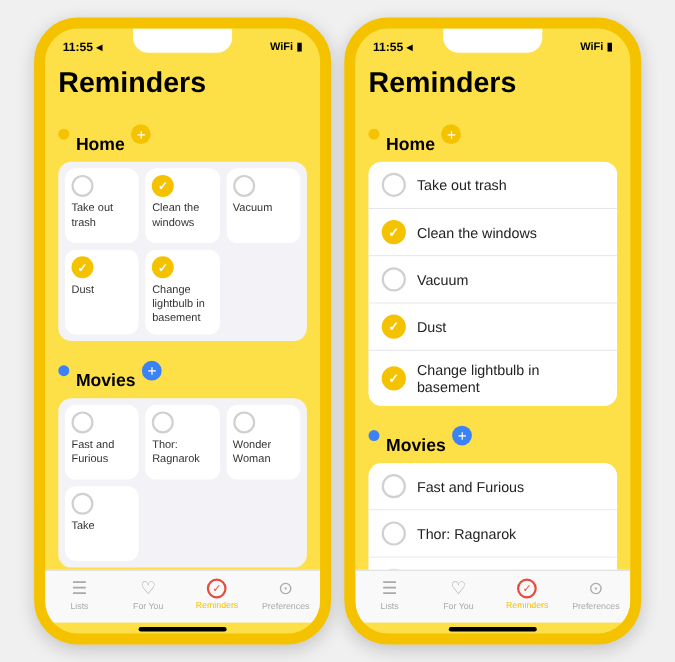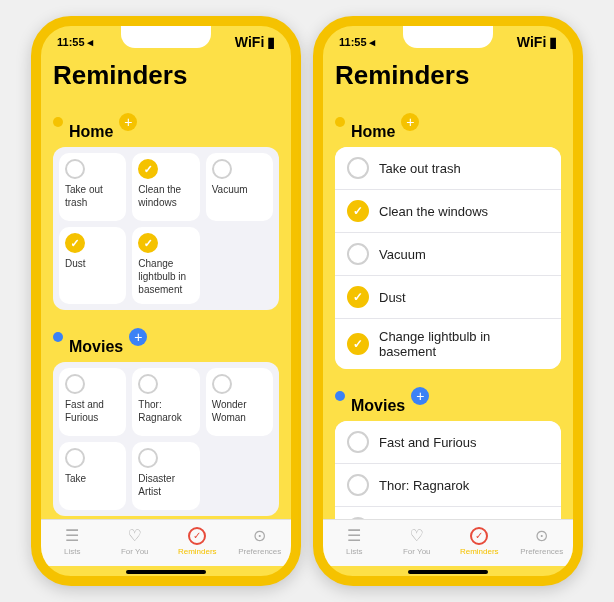--- a/index.html
+++ b/index.html
@@ -53,21 +53,21 @@
       padding: 6px 16px 2px 16px;
       font-size: 10px;
       font-weight: 600;
       height: 28px;
       position: relative;
       z-index: 5;
     }
 
     .status-time { font-size: 11px; font-weight: 700; }
     .status-icons { display: flex; align-items: center; gap: 3px; }
-    .wifi-icon, .battery-icon, .signal-icon { font-size: 14px; }
+    .wifi-icon, .battery-icon, .signal-icon { font-size: 10px; }
 
     .screen-content {
       flex: 1;
       overflow: hidden;
       display: flex;
       flex-direction: column;
     }
 
     .page-scroll {
       flex: 1;
@@ -336,24 +336,20 @@
                 <div class="grid-checkbox"></div>
                 <div class="grid-label">Thor: Ragnarok</div>
               </div>
               <div class="grid-item">
                 <div class="grid-checkbox"></div>
                 <div class="grid-label">Wonder Woman</div>
               </div>
               <div class="grid-item">
                 <div class="grid-checkbox"></div>
                 <div class="grid-label">Take</div>
-              </div>
-              <div class="grid-item">
-                <div class="grid-checkbox"></div>
-                <div class="grid-label">Disaster Artist</div>
               </div>
             </div>
           </div>
         </div>
         <div class="tab-bar">
           <div class="tab-item">
             <div class="tab-icon">☰</div>
             <div class="tab-label">Lists</div>
           </div>
           <div class="tab-item">

